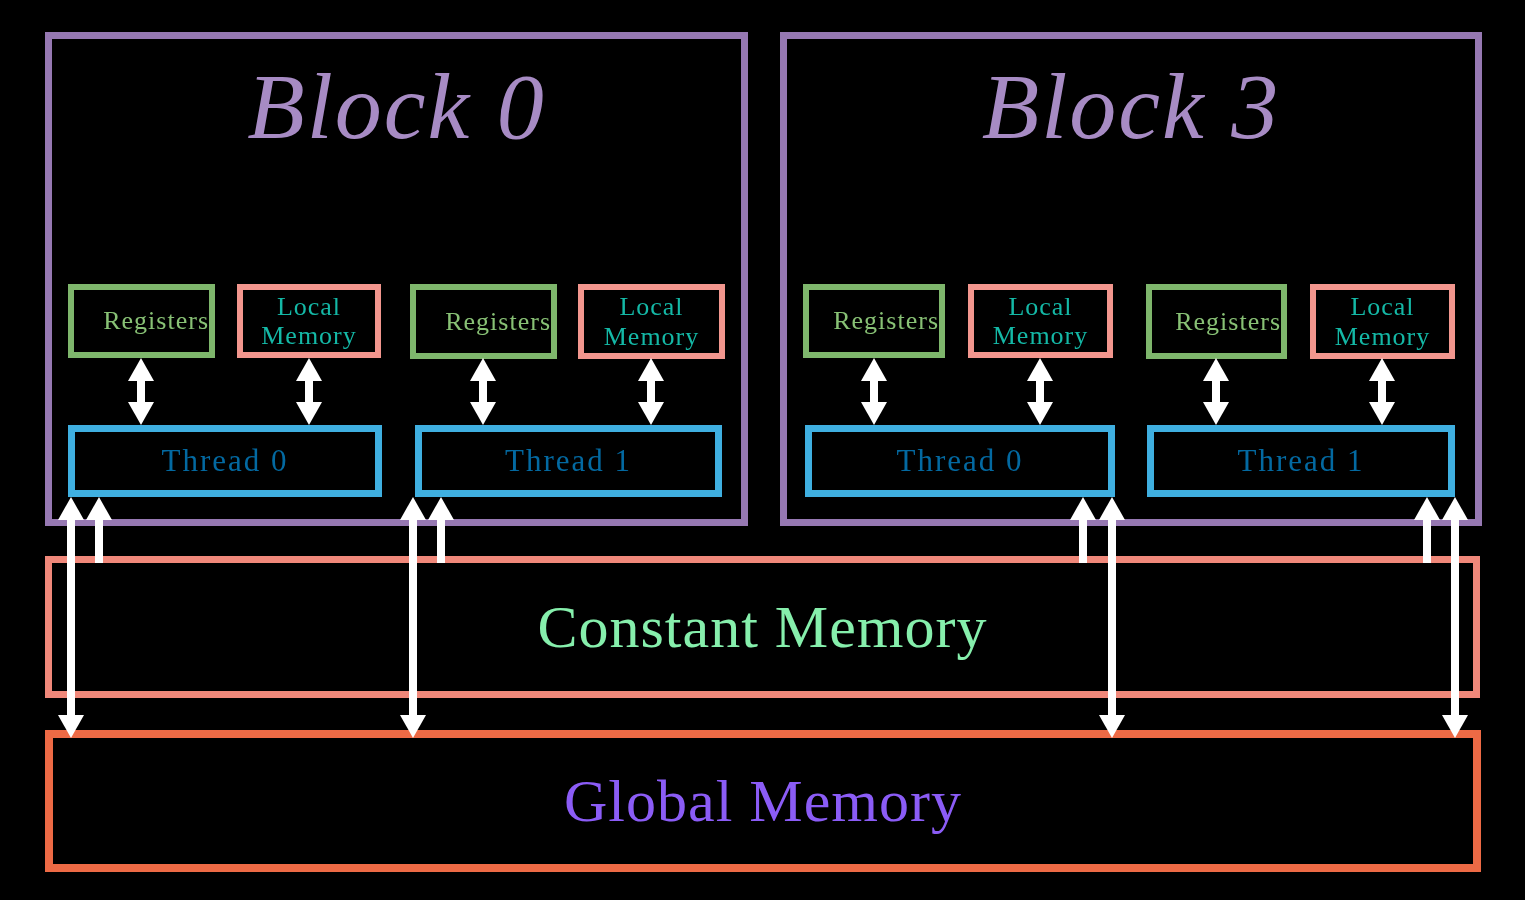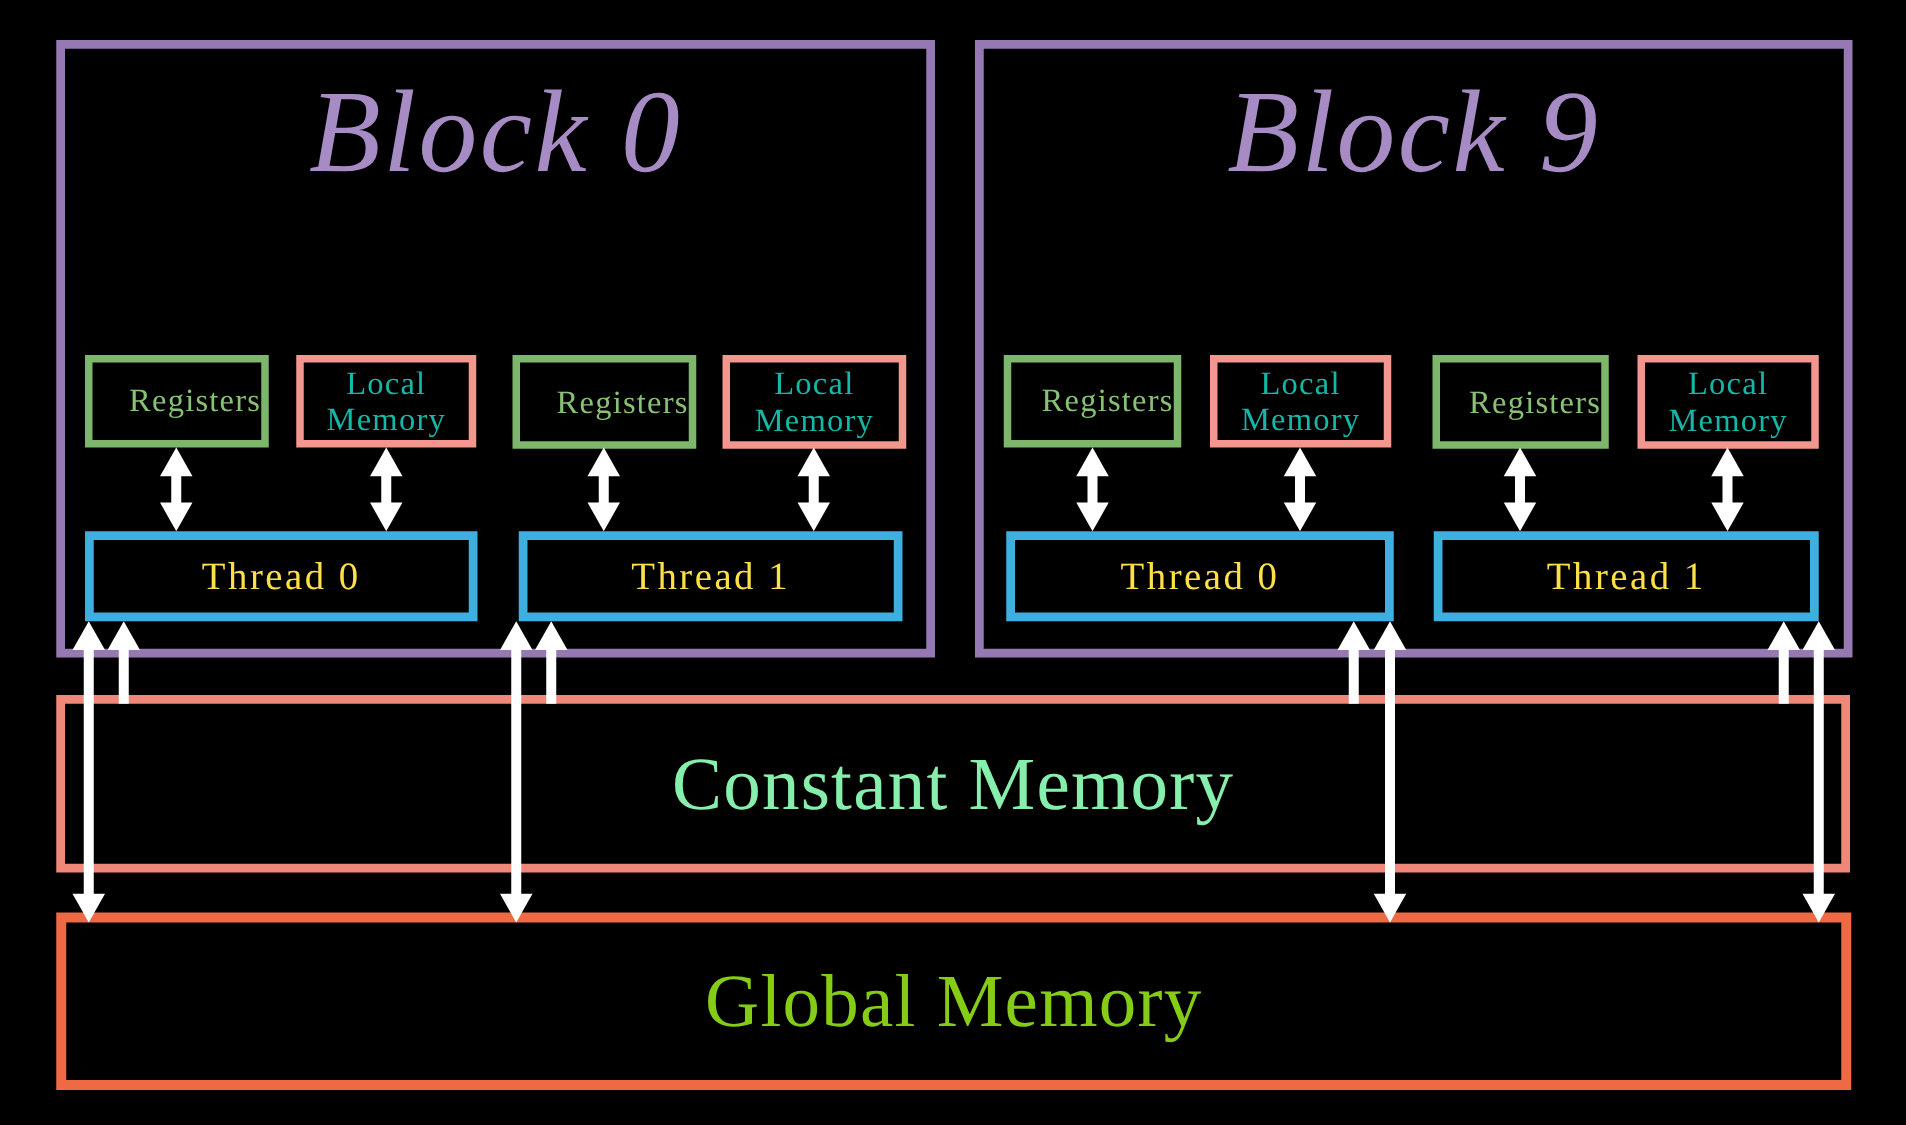--- a/index.html
+++ b/index.html
@@ -13,31 +13,31 @@
     font-size:94px;line-height:1.1;color:#a78bc4;letter-spacing:2px;font-style:italic;
   }
   .mem-box{
     position:absolute;box-sizing:border-box;border:6px solid;
     display:flex;align-items:center;justify-content:flex-end;text-align:center;
     font-size:26px;line-height:1.12;letter-spacing:1px;
   }
   .green{border-color:#7eb66c;color:#88c175;}
   .salmon{border-color:#f2968e;color:#14b8a6;}
   .thread{
-    position:absolute;box-sizing:border-box;border:7px solid #3fafe0;color:#fde047;
+    position:absolute;box-sizing:border-box;border:7px solid #3fafe0;color:#0369a1;
     display:flex;align-items:center;justify-content:center;
     font-size:31px;letter-spacing:2px;text-align:center;
   }
   .memory{
     position:absolute;box-sizing:border-box;
     display:flex;align-items:center;justify-content:center;
     font-size:60px;letter-spacing:1px;
   }
   .constant{left:45px;top:556px;width:1435px;height:142px;border:7px solid #f0887a;color:#86efac;}
-  .global{left:45px;top:730px;width:1436px;height:142px;border:8px solid #ed6a45;color:#84cc16;}
+  .global{left:45px;top:730px;width:1436px;height:142px;border:8px solid #ed6a45;color:#8b5cf6;}
   .arrow{position:absolute;width:26px;z-index:5;}
   .arrow .shaft{position:absolute;left:9px;width:8px;background:#fff;}
   .arrow.double .shaft{top:17px;bottom:17px;}
   .arrow.up-only .shaft{top:17px;bottom:0;}
   .head{position:absolute;width:0;height:0;border-left:13px solid transparent;border-right:13px solid transparent;}
   .head.up{top:0;border-bottom:23px solid #fff;}
   .head.down{bottom:0;border-top:23px solid #fff;}
 </style>
 </head>
 <body>
@@ -62,21 +62,21 @@
 
     <div class="thread" style="left:16px;top:386px;width:314px;height:72px;">
       <span>Thread 0</span>
     </div>
     <div class="thread" style="left:363px;top:386px;width:307px;height:72px;">
       <span>Thread 1</span>
     </div>
   </div>
 
   <div class="block" style="left:780px;top:32px;width:702px;height:494px;">
-    <div class="block-title">Block 9</div>
+    <div class="block-title">Block 3</div>
 
     <div class="mem-box green" style="left:16px;top:245px;width:142px;height:74px;">
       <span>Registers</span>
     </div>
     <div class="mem-box salmon" style="left:181px;top:245px;width:145px;height:74px;">
       <span>Local Memory</span>
     </div>
     <div class="mem-box green" style="left:359px;top:245px;width:141px;height:75px;">
       <span>Registers</span>
     </div>

